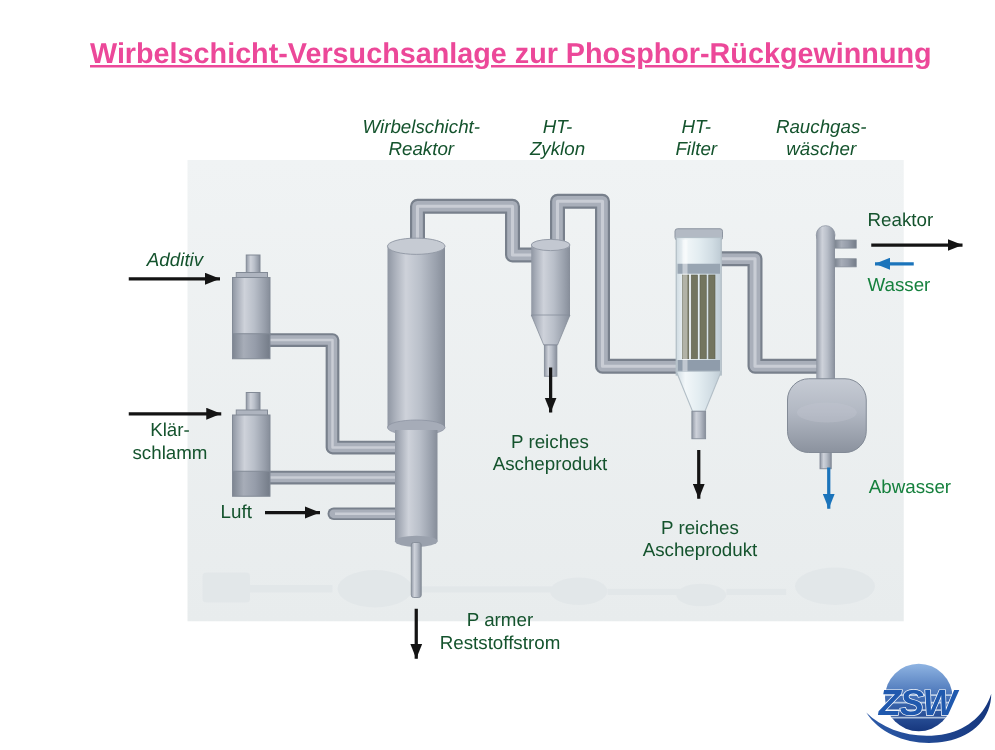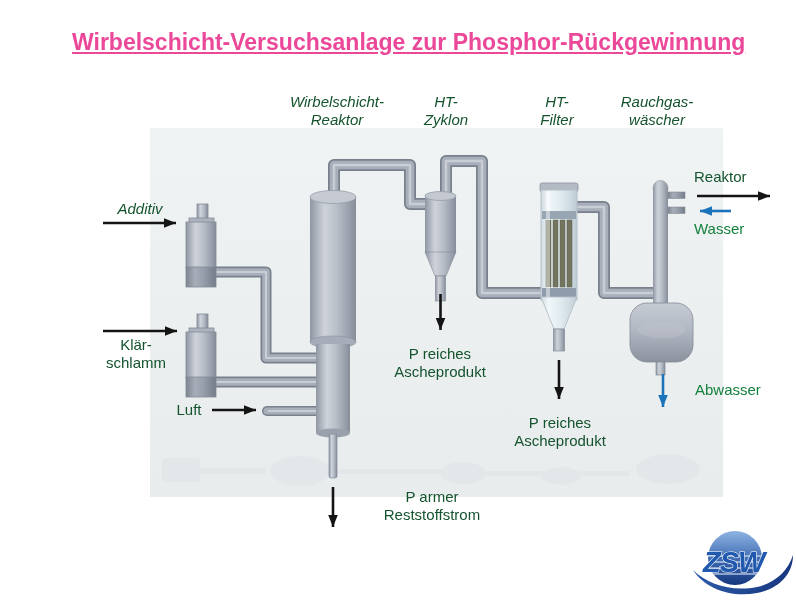--- a/index.html
+++ b/index.html
@@ -218,15 +218,15 @@
   <div class="lbl center" style="left:168px;top:401px;width:42px;">Luft</div>
 
   <div class="lbl" style="left:694px;top:168px;width:90px;">Reaktor</div>
   <div class="lbl blue" style="left:694px;top:220px;width:80px;">Wasser</div>
   <div class="lbl blue" style="left:679px;top:381px;width:95px;margin-left:16px;">Abwasser</div>
 
   <div class="lbl center" style="left:377px;top:345px;width:126px;">P reiches
 Ascheprodukt</div>
   <div class="lbl center" style="left:497px;top:414px;width:126px;">P reiches
 Ascheprodukt</div>
-  <div class="lbl center" style="left:336px;top:488px;width:128px;margin-left:32px;">P armer
+  <div class="lbl center" style="left:336px;top:488px;width:128px;">P armer
 Reststoffstrom</div>
 </div>
 
 </body></html>

